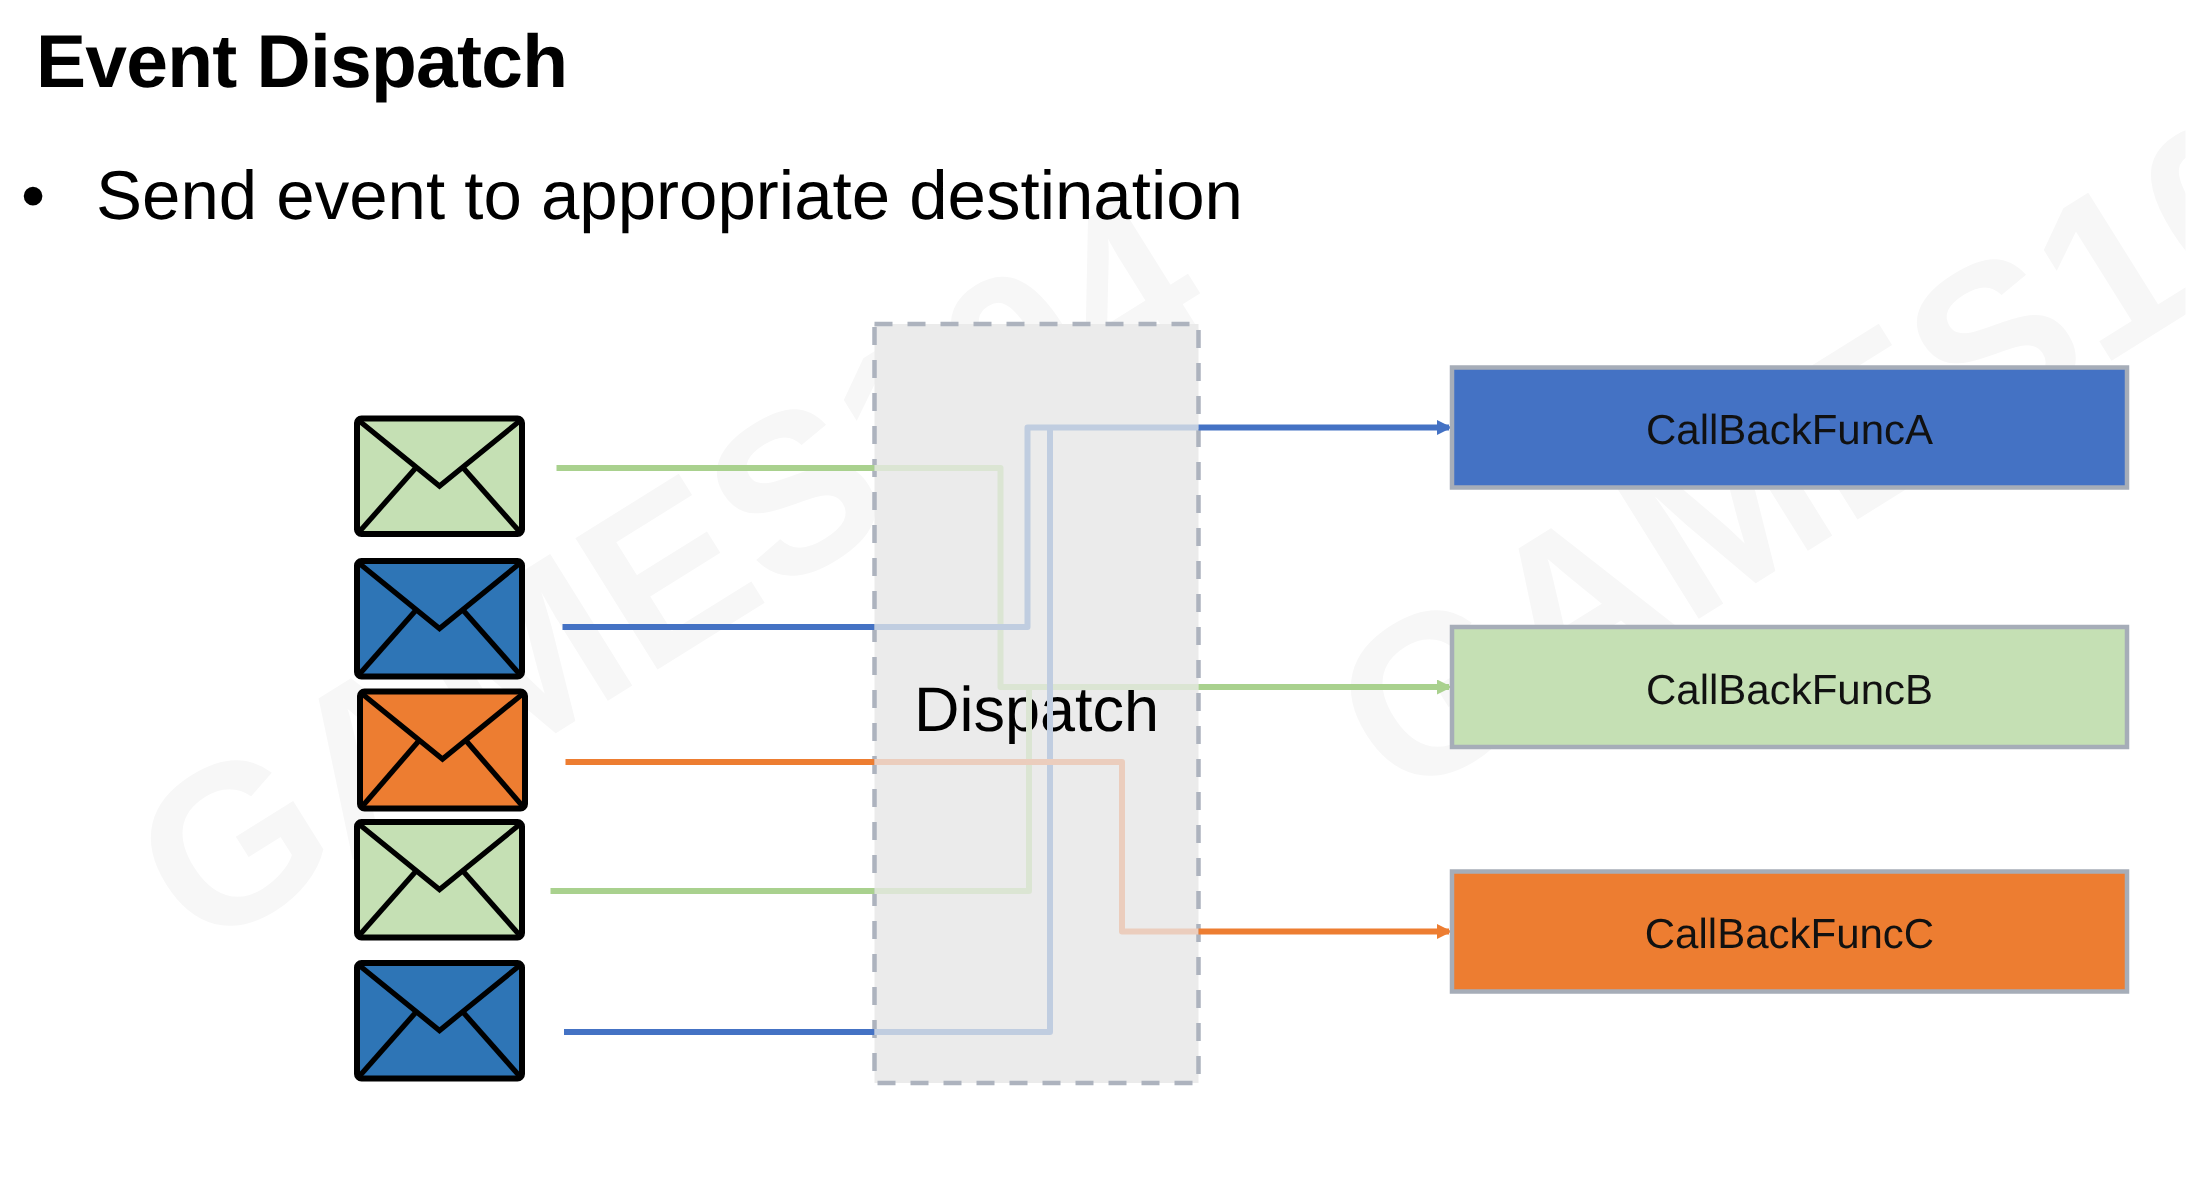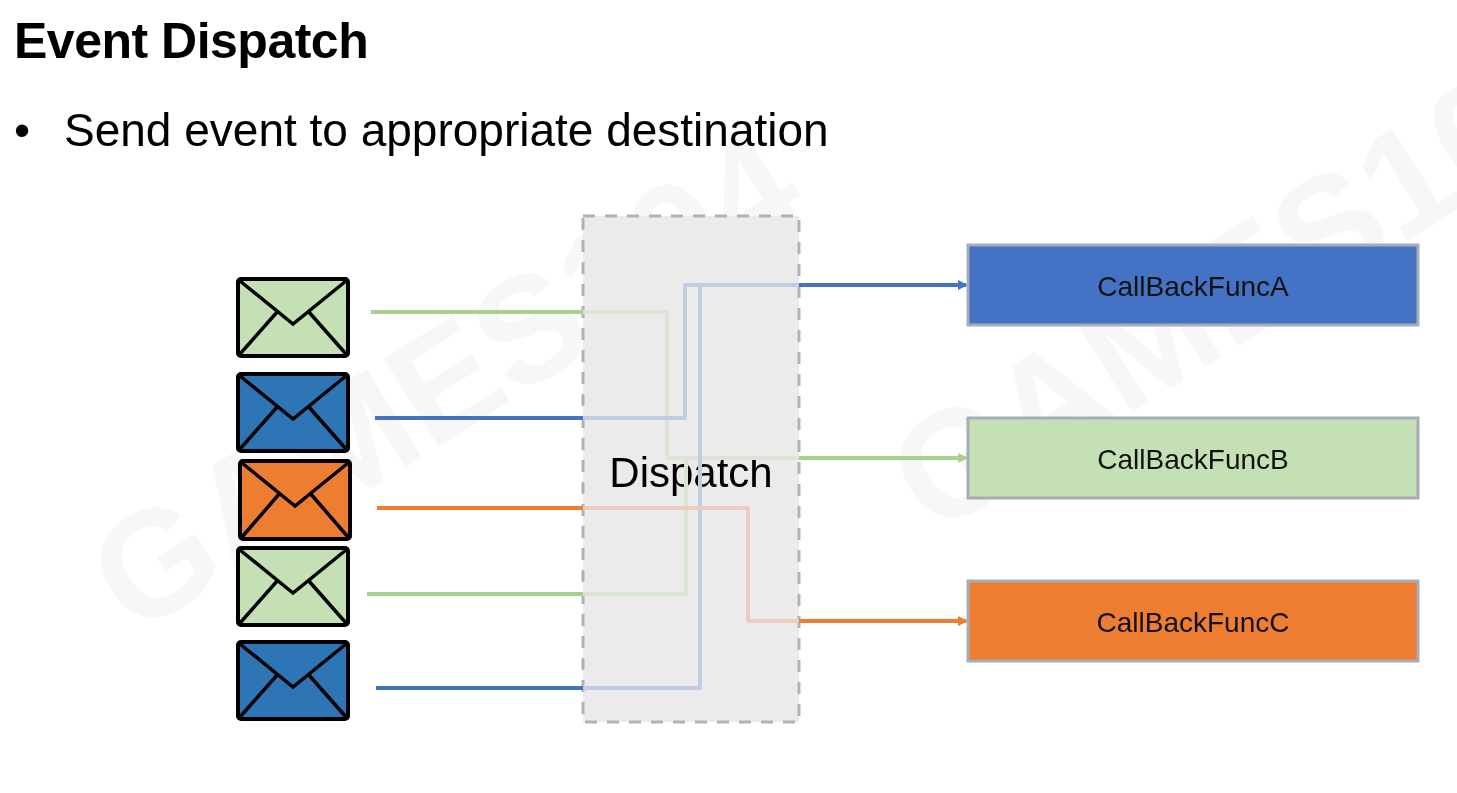--- a/index.html
+++ b/index.html
@@ -1,17 +1,17 @@
 <!DOCTYPE html>
 <html><head>
 <meta charset="utf-8">
 <style>
   html, body { margin: 0; padding: 0; background: #ffffff; }
   body { width: 1457px; height: 793px; position: relative; overflow: hidden; font-family: "Liberation Sans", sans-serif; }
-  .title { position: absolute; left: 14px; top: 12px; font-size: 50px; font-weight: bold; color: #000; letter-spacing: -0.5px; }
+  .title { position: absolute; left: 24px; top: 12px; font-size: 50px; font-weight: bold; color: #000; letter-spacing: -0.5px; }
   .bullet { position: absolute; left: 14px; top: 103px; font-size: 46px; color: #000000; }
   .bullet .dot { display: inline-block; width: 50px; }
   .watermark { position: absolute; font-weight: bold; color: #f7f7f7; pointer-events: none; white-space: nowrap; transform-origin: left top; }
   svg.diagram { position: absolute; left: 0; top: 0; }
   .cb-label { font-family: "Liberation Sans", sans-serif; font-size: 28px; fill: #111; }
   .dispatch-label { font-family: "Liberation Sans", sans-serif; font-size: 42px; fill: #000; }
 </style>
 </head>
 <body>
 

